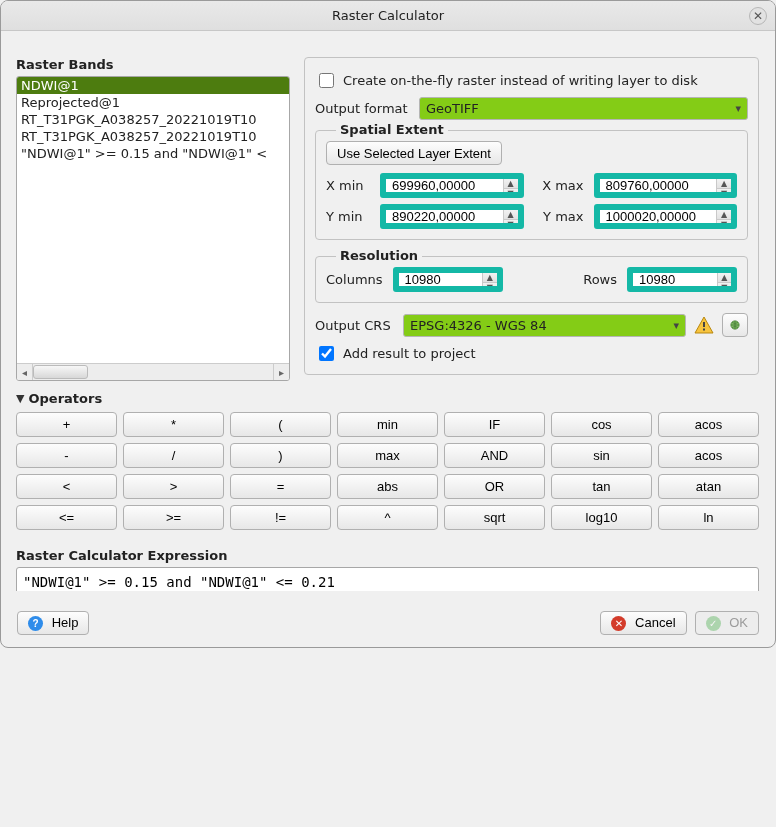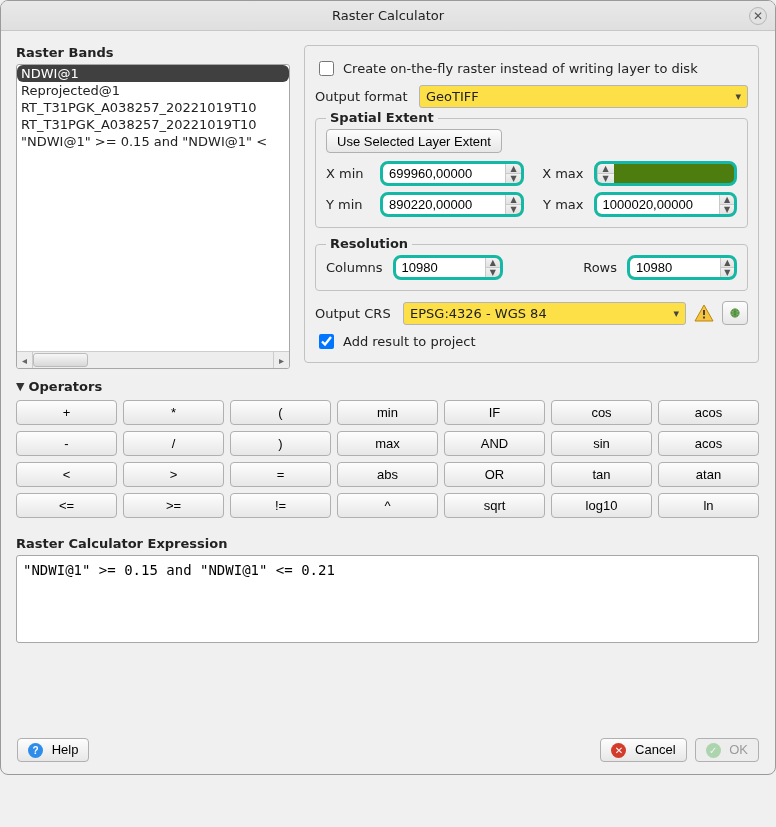--- a/index.html
+++ b/index.html
@@ -5,27 +5,28 @@
   * { box-sizing: border-box; }
   html, body {
     margin: 0; padding: 0;
     font-family: "DejaVu Sans", Arial, sans-serif;
     font-size: 13px;
     background: #f0f0f0;
     color: #222;
   }
   .window {
     width: 776px;
-    height: 775px;
+    height: 648px;
     background: #f0f0f0;
     border: 1px solid #9a9a9a;
     border-radius: 8px;
     overflow: hidden;
     display: flex;
     flex-direction: column;
+    gap: 12px;
   }
   .titlebar {
     height: 30px;
     background: linear-gradient(#e9e9e9,#dfdfdf);
     border-bottom: 1px solid #c7c7c7;
     display: flex;
     align-items: center;
     justify-content: center;
     position: relative;
   }
@@ -79,23 +80,22 @@
     overflow-y: auto;
     white-space: nowrap;
   }
   .list-item {
     padding: 1px 4px;
     cursor: default;
     white-space: nowrap;
     overflow: hidden;
   }
   .list-item.selected {
-    background: #404040;
+    background: #4d7c0f;
     color: #fff;
-    border-radius: 6px;
   }
   .h-scroll {
     height: 17px;
     border-top: 1px solid #ccc;
     display:flex;
     align-items:center;
     background:#ededed;
   }
   .h-scroll .arrow {
     width:16px; height:100%;
@@ -115,21 +115,21 @@
   .group {
     border: 1px solid #c2c2c2;
     border-radius: 4px;
     padding: 10px 10px 10px 10px;
     position: relative;
     margin-bottom: 6px;
   }
   .group.first { padding-top: 12px; }
   .group .group-label {
     position: absolute;
-    top: -9px; left: 10px;
+    top: -9px; left: 20px;
     background: #f0f0f0;
     padding: 0 4px;
     font-weight: bold;
     font-size: 13px;
   }
   .form-row {
     display: flex;
     align-items: center;
     gap: 8px;
     margin-bottom: 6px;
@@ -166,30 +166,30 @@
   .chk input { width:15px; height:15px; }
 
   .select {
     flex:1;
     display:flex;
     align-items:center;
     justify-content:space-between;
     border:1px solid #b5b5b5;
     border-radius:3px;
     padding: 3px 6px;
-    background:#fde047;
+    background:#84cc16;
     cursor:pointer;
   }
   .select .caret { font-size:11px; color:#444;}
 
   .spin {
     display:flex;
-    border:3px solid #14b8a6;
-    border-radius:8px;
-    background:#4d7c0f;
+    border:6px solid #14b8a6;
+    border-radius:3px;
+    background:#4c1d95;
     align-items:stretch;
     overflow:hidden;
     height: 25px;
   }
   .spin input {
     border:none; outline:none;
     padding: 2px 6px;
     width: 100%;
     font-size:13px;
   }
@@ -347,20 +347,21 @@
               <span>X min</span>
               <div class="spin">
                 <input value="699960,00000" style="">
                 <div class="spin-btns">
                     <div>▲</div>
                     <div>▼</div>
                   </div>
               </div>
               <span style="text-align:right;">X max</span>
               <div class="spin">
+                <input value="809760,00000" style="">
                 <div class="spin-btns">
                     <div>▲</div>
                     <div>▼</div>
                   </div>
               </div>
               <span>Y min</span>
               <div class="spin">
                 <input value="890220,00000" style="">
                 <div class="spin-btns">
                     <div>▲</div>

